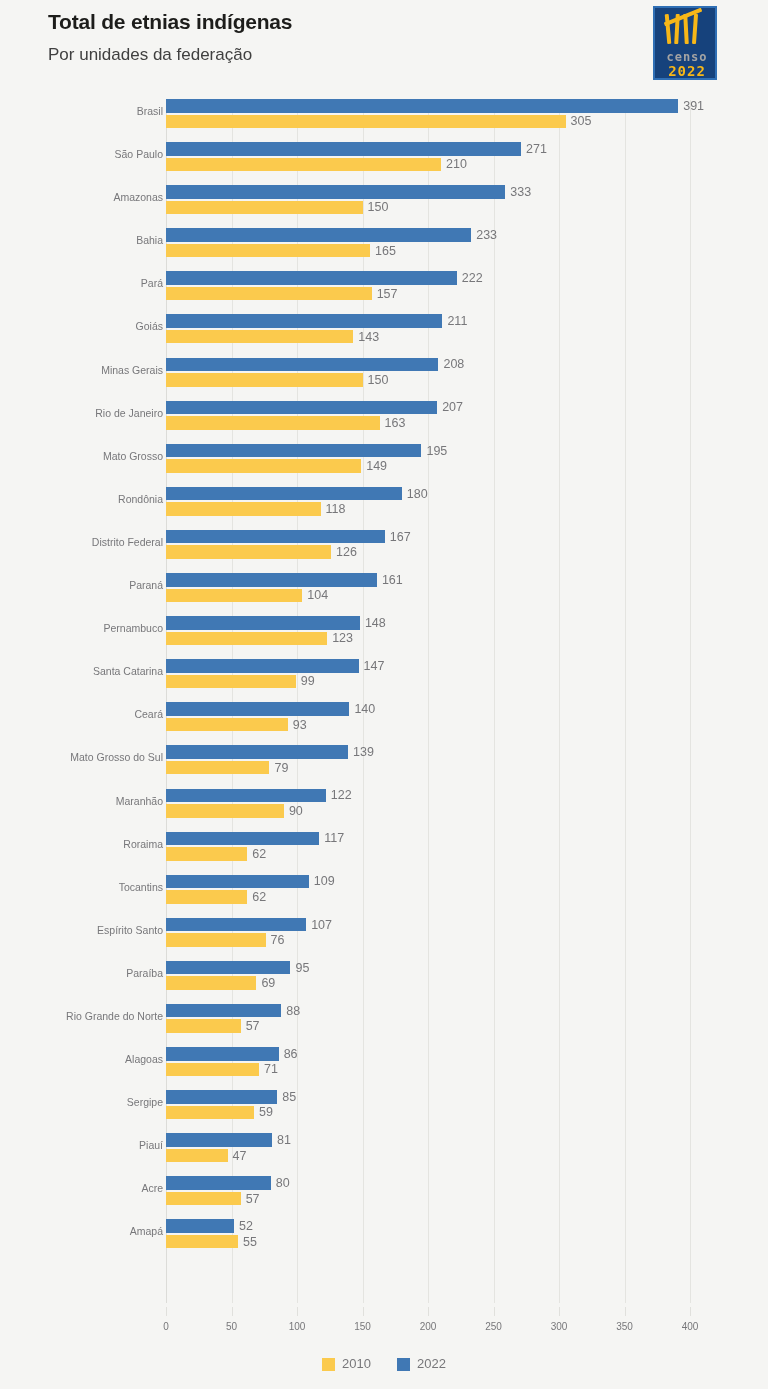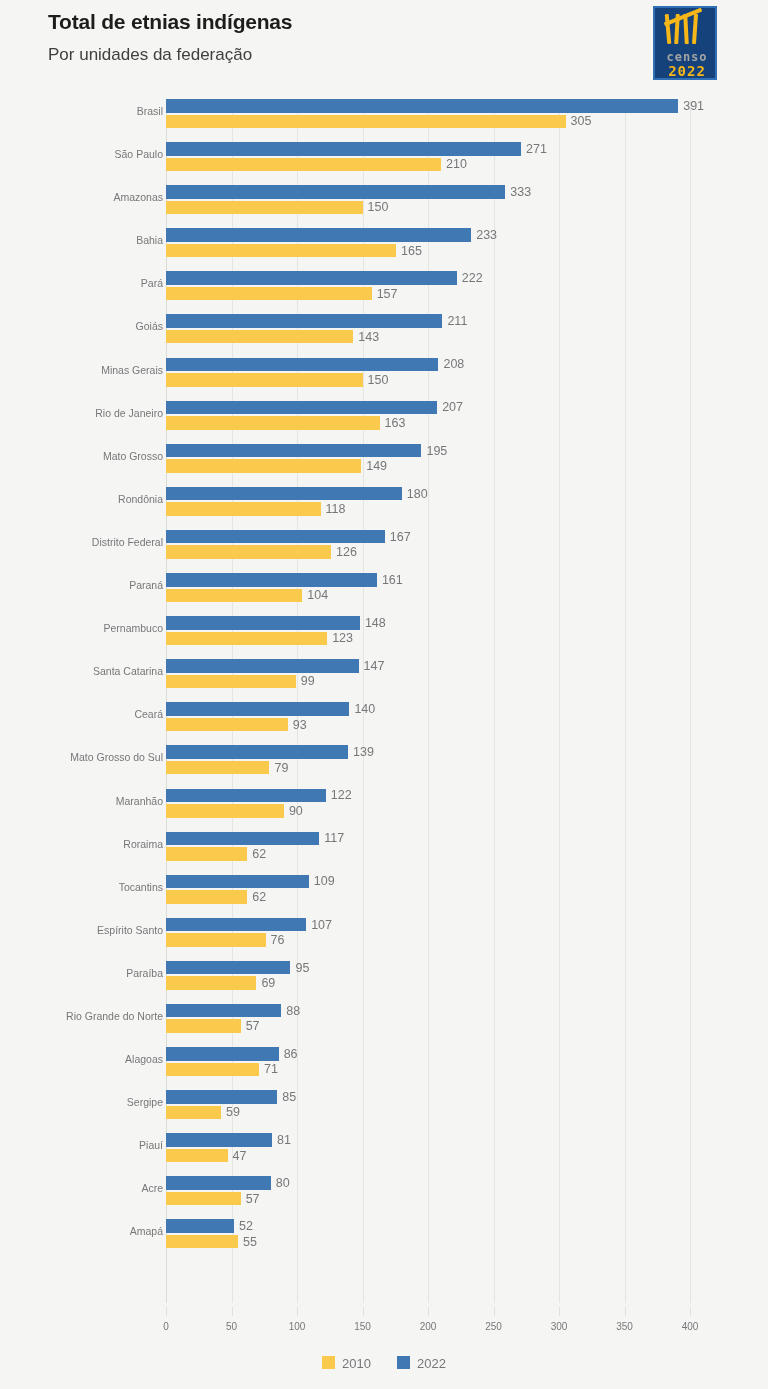--- a/index.html
+++ b/index.html
@@ -186,21 +186,21 @@
     position: absolute;
     left: 0; top: 1356px;
     width: 768px;
     display: flex;
     justify-content: center;
     align-items: center;
     gap: 26px;
   }
   .legend-item {
     display: flex;
-    align-items: flex-start;
+    align-items: flex-end;
     gap: 7px;
   }
   .legend-swatch {
     width: 13px; height: 13px;
   }
   .legend-label {
     font-size: 13px;
     color: #77777a;
   }
 </style>
@@ -271,21 +271,21 @@
               <span class="bar-value">150</span>
             </div>
           </div>
         </div>
         <div class="row">
           <div class="row-label">Bahia</div>
           <div class="bars">
             <div class="bar b2022" style="width: 305.23px;">
               <span class="bar-value">233</span>
             </div>
-            <div class="bar b2010" style="width: 230px; padding-left: 8px;">
+            <div class="bar b2010" style="width: 204px; padding-left: 8px;">
               <span class="bar-value">165</span>
             </div>
           </div>
         </div>
         <div class="row">
           <div class="row-label">Pará</div>
           <div class="bars">
             <div class="bar b2022" style="width: 290.82px;">
               <span class="bar-value">222</span>
             </div>
@@ -491,21 +491,21 @@
               <span class="bar-value">71</span>
             </div>
           </div>
         </div>
         <div class="row">
           <div class="row-label">Sergipe</div>
           <div class="bars">
             <div class="bar b2022" style="width: 111.35px;">
               <span class="bar-value">85</span>
             </div>
-            <div class="bar b2010" style="width: 55px; text-align: center;">
+            <div class="bar b2010" style="width: 88px; text-align: center;">
               <span class="bar-value">59</span>
             </div>
           </div>
         </div>
         <div class="row">
           <div class="row-label">Piauí</div>
           <div class="bars">
             <div class="bar b2022" style="width: 106.11px;">
               <span class="bar-value">81</span>
             </div>

